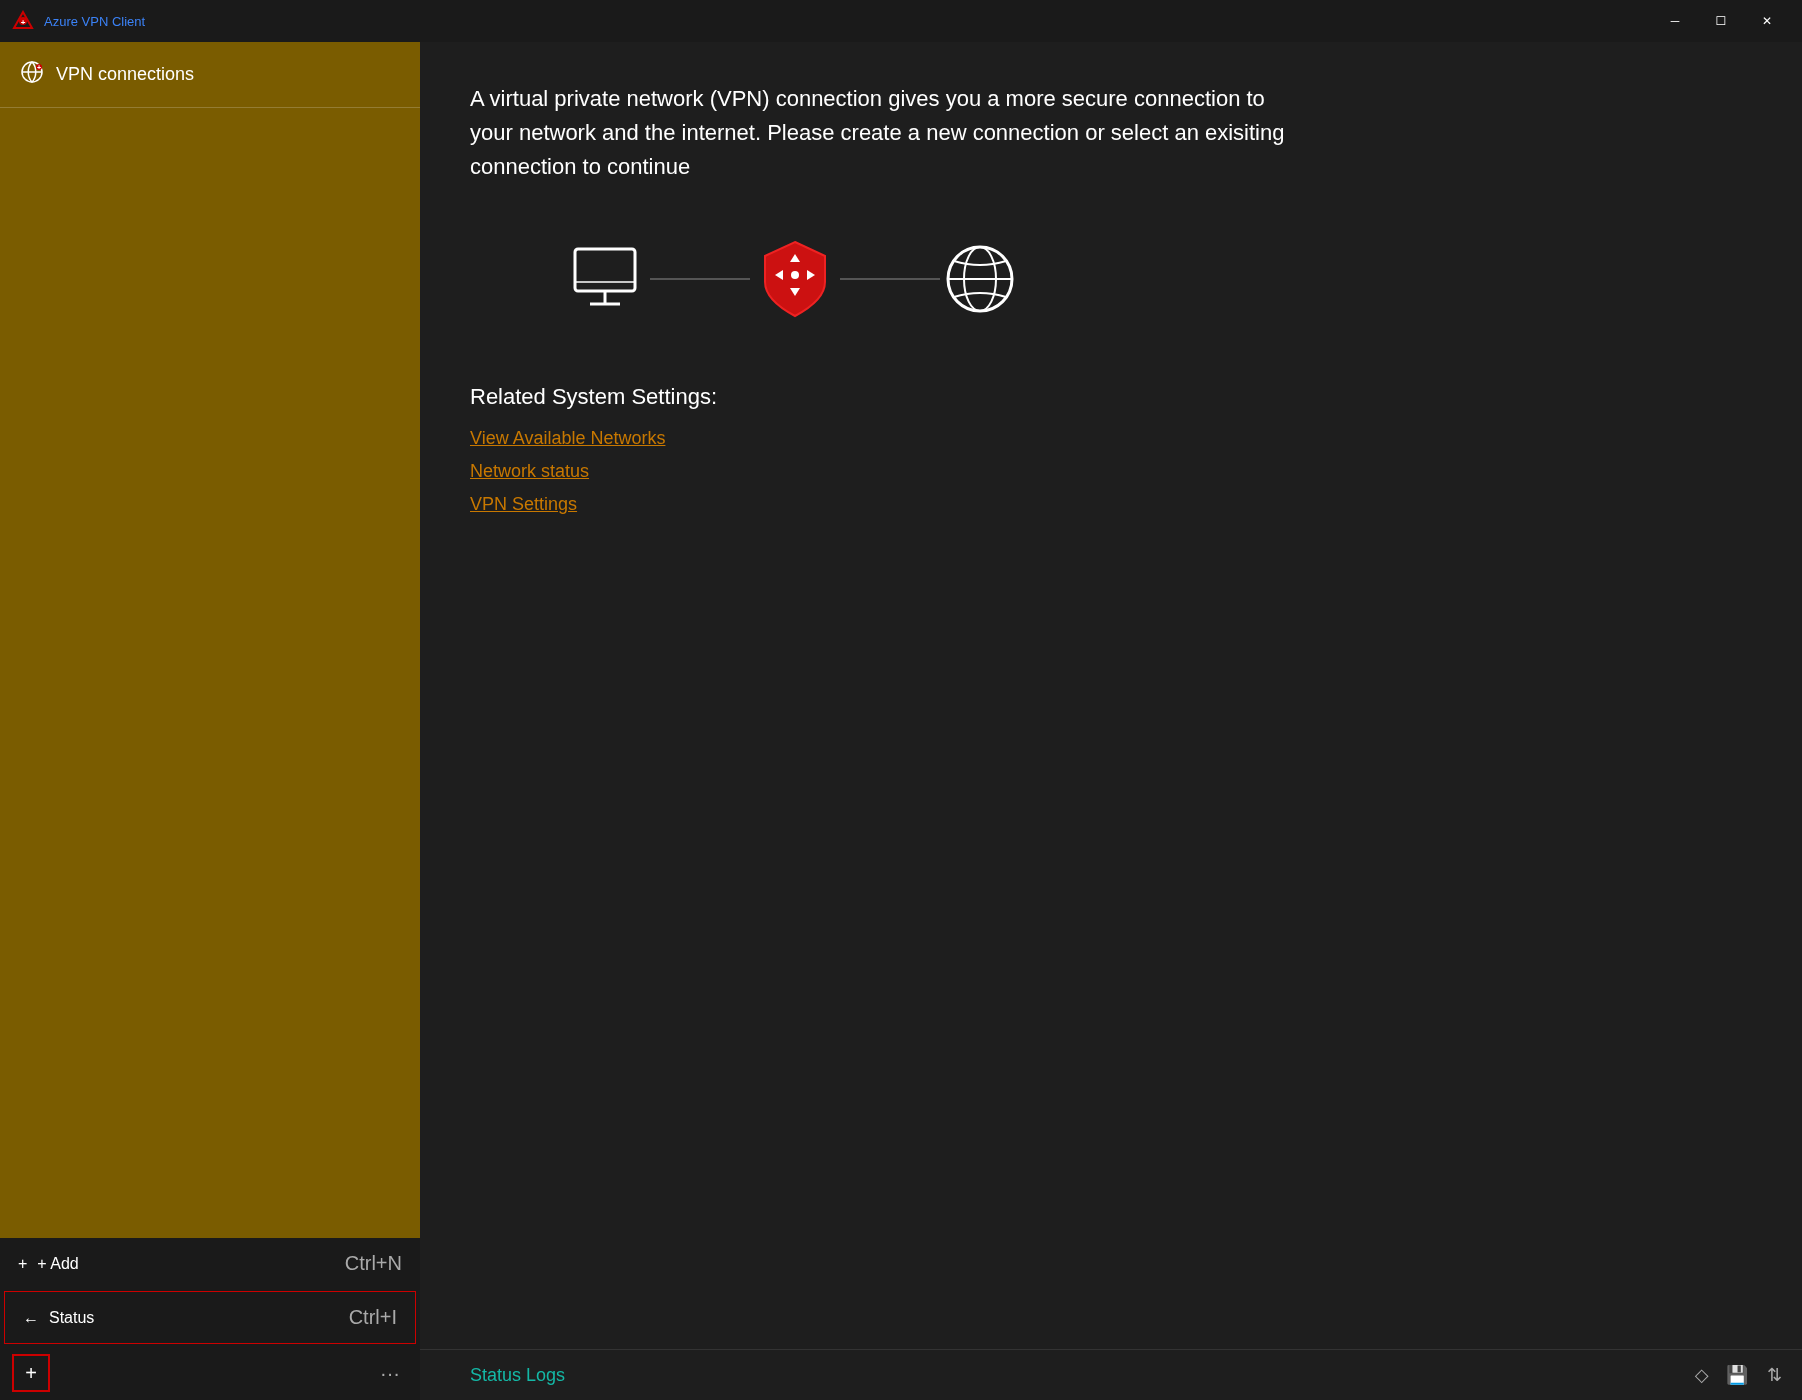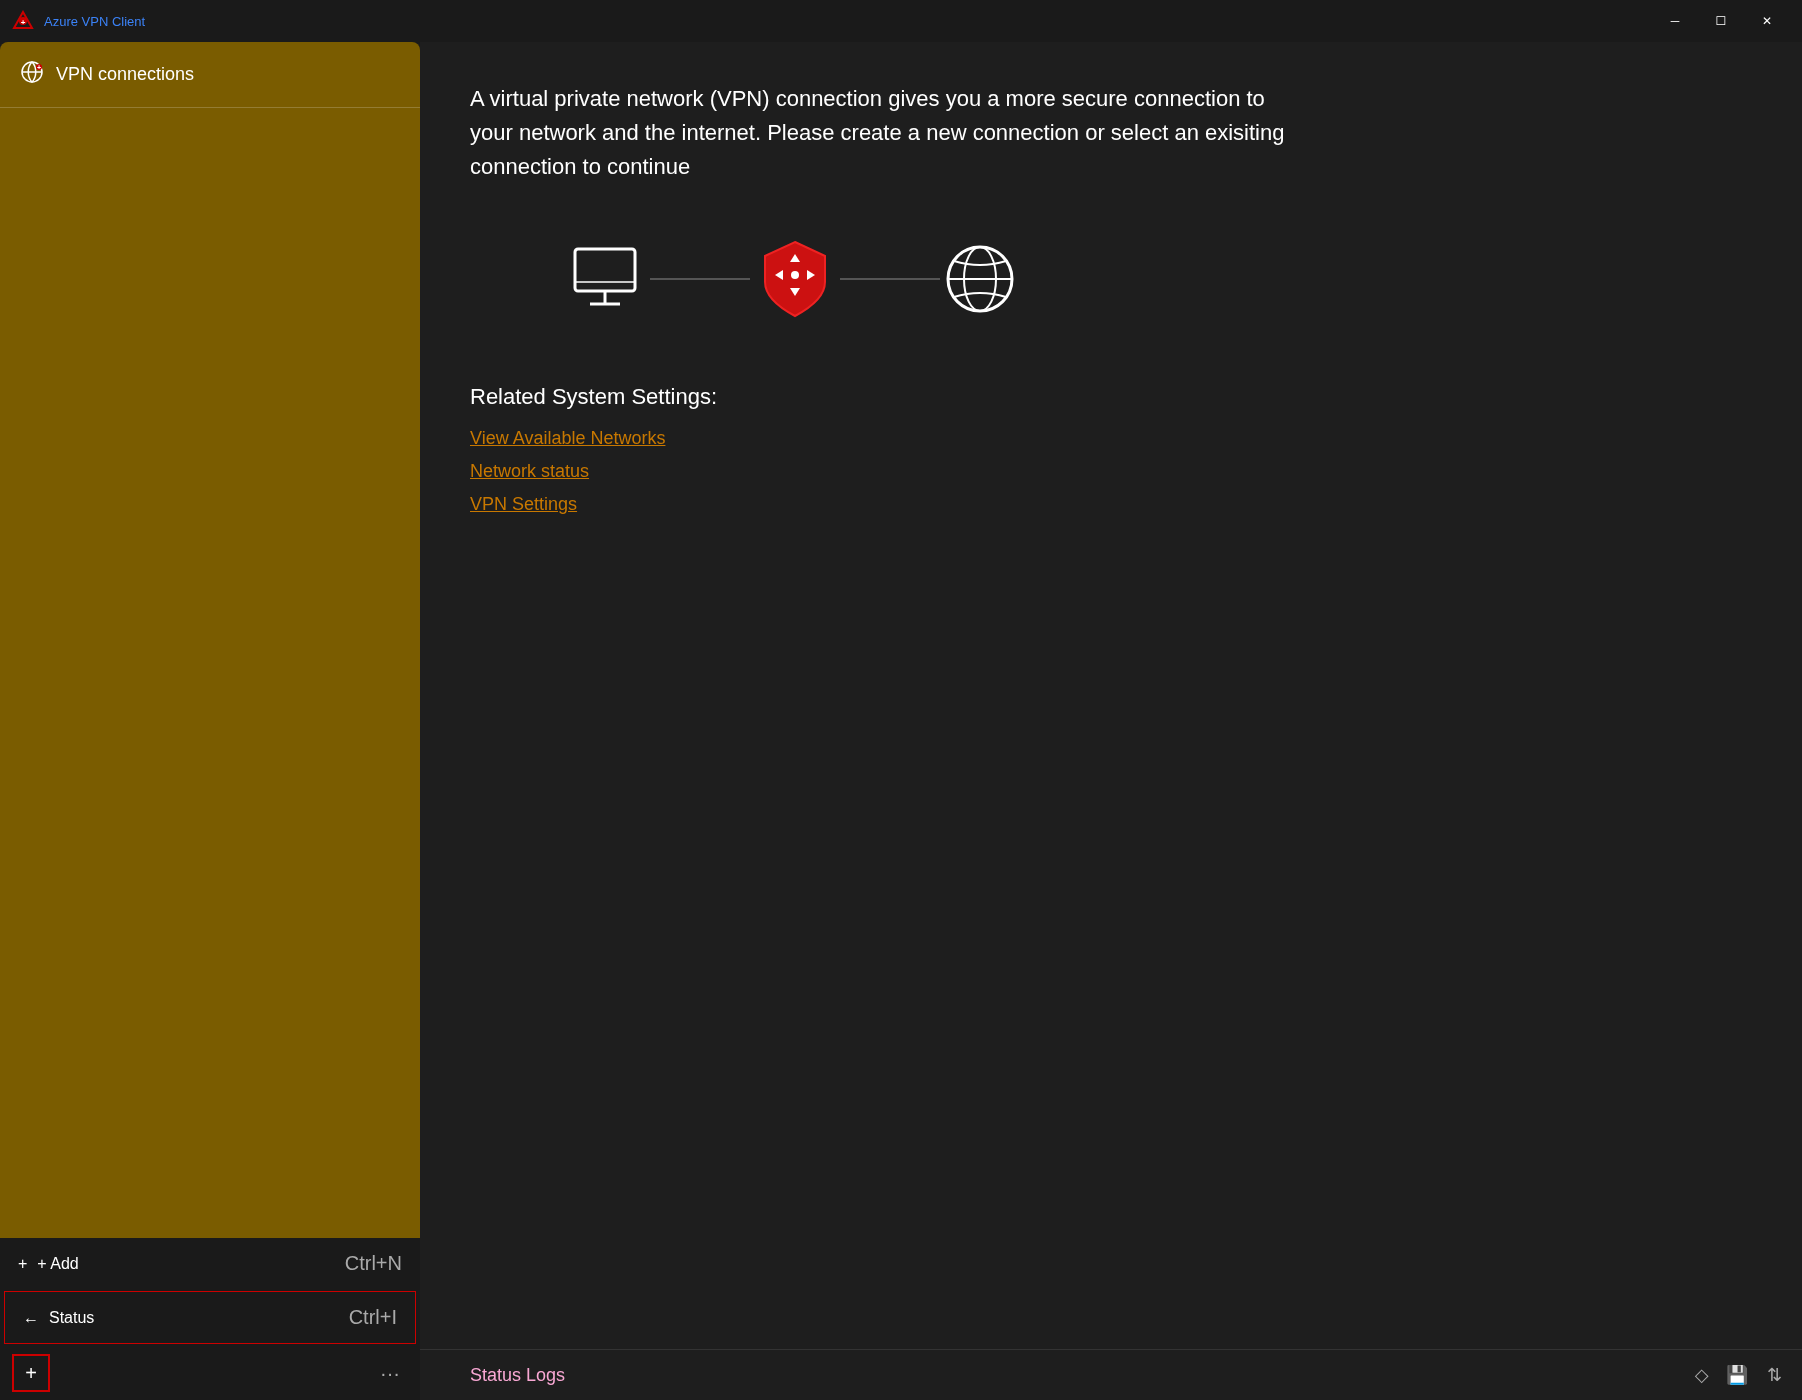--- a/index.html
+++ b/index.html
@@ -57,21 +57,20 @@
       overflow: hidden;
     }
 
     
     .sidebar {
       width: 420px;
       background: #7a5c00;
       display: flex;
       flex-direction: column;
       flex-shrink: 0;
-      border-radius: 8px;
     }
     .sidebar-header {
       display: flex;
       align-items: center;
       padding: 18px 20px;
       color: #ffffff;
       font-size: 18px;
       font-weight: 400;
       border-bottom: 1px solid rgba(255,255,255,0.2);
     }
@@ -207,21 +206,21 @@
       align-items: center;
       justify-content: space-between;
       border-top: 1px solid #333333;
       padding: 14px 0 14px 0;
       margin-left: -50px;
       margin-right: -50px;
       padding-left: 50px;
       padding-right: 20px;
     }
     .status-logs-label {
-      color: #f9a8d4;
+      color: #14b8a6;
       font-size: 18px;
     }
     .status-logs-icons {
       display: flex;
       align-items: center;
       gap: 18px;
     }
     .status-log-icon {
       color: #aaaaaa;
       font-size: 18px;

